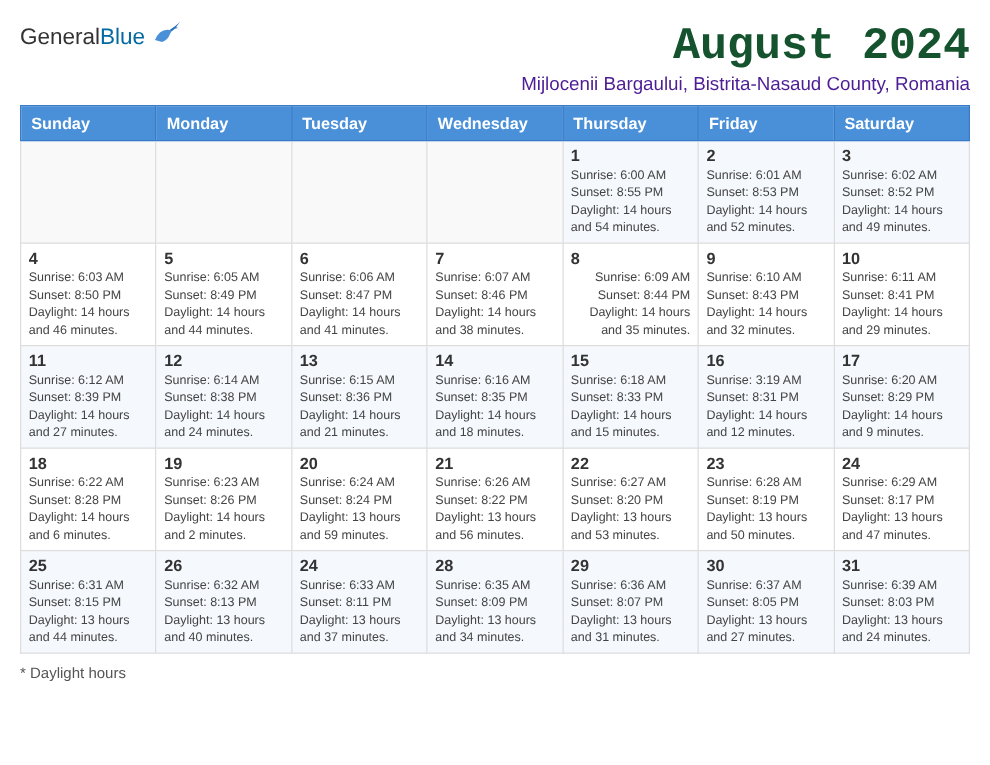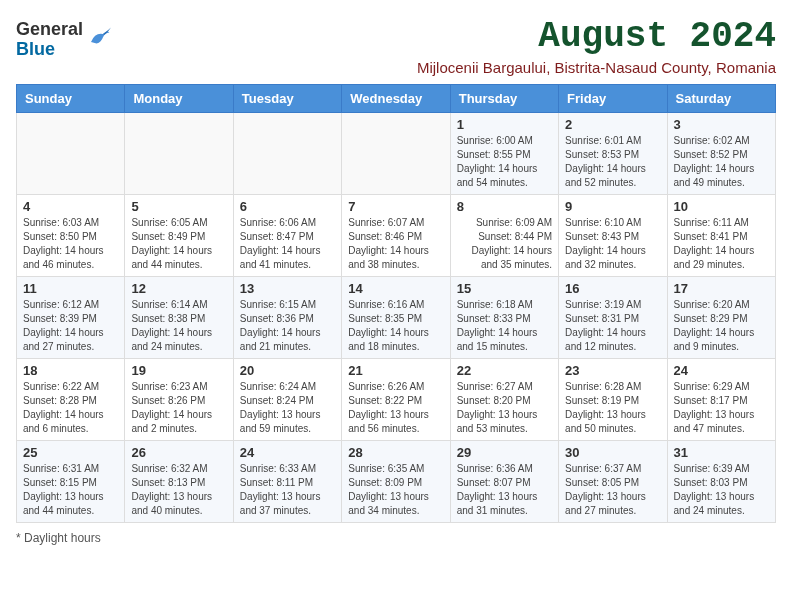--- a/index.html
+++ b/index.html
@@ -16,23 +16,23 @@
       justify-content: space-between;
       margin-bottom: 4px;
     }
     .logo {
       display: flex;
       align-items: center;
       margin-top: 4px;
     }
     .logo-text {
       display: flex;
-      flex-direction: column;
+      flex-direction: row;
       font-size: 18px;
-      font-weight: bold;
+      font-weight: normal;
       line-height: 1.1;
     }
     .logo-text span:first-child { color: #333; }
     .logo-text span:last-child { color: #0369a1; }
     .logo-bird {
       width: 24px;
       height: 24px;
       margin-left: 4px;
       margin-top: -4px;
     }
@@ -40,21 +40,21 @@
       text-align: right;
     }
     .main-title {
       font-size: 36px;
       font-weight: bold;
       color: #14532d;
       font-family: Liberation Mono, monospace;
     }
     .subtitle {
       font-size: 15px;
-      color: #7f1d1d;
+      color: #4c1d95;
       margin-top: 2px;
     }
     .calendar {
       width: 100%;
       border-collapse: collapse;
       margin-top: 8px;
     }
     .calendar th {
       background-color: #4a90d9;
       color: white;

